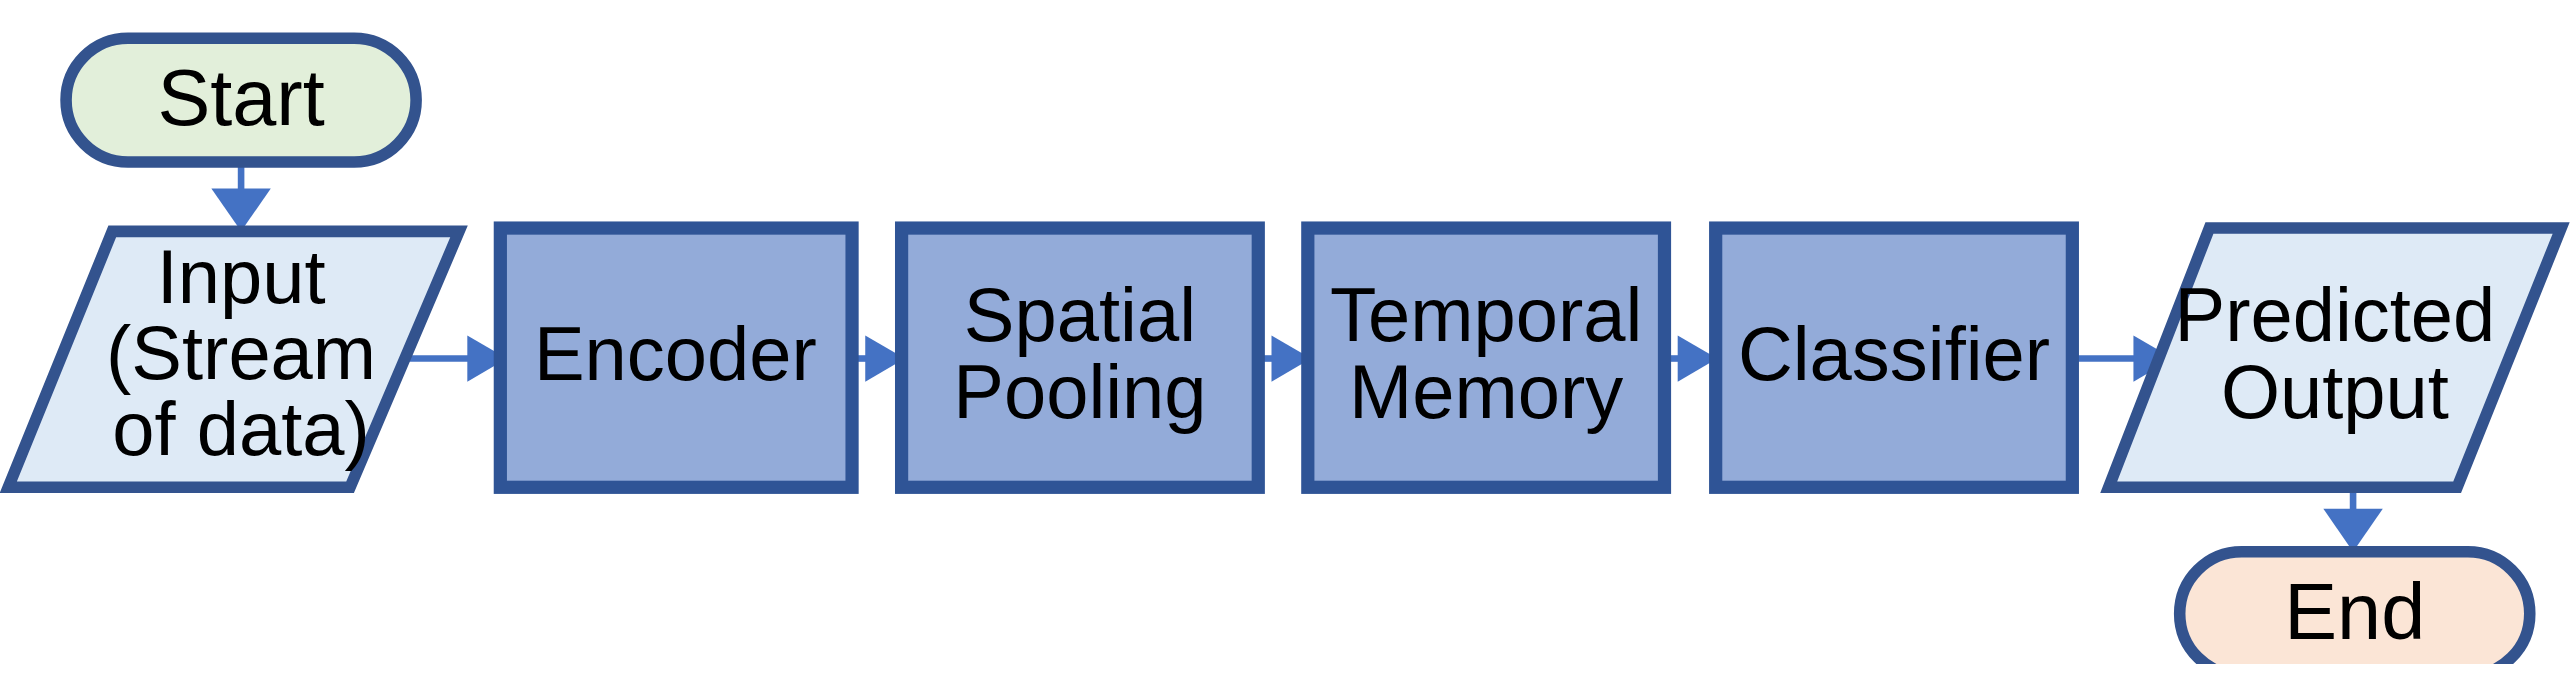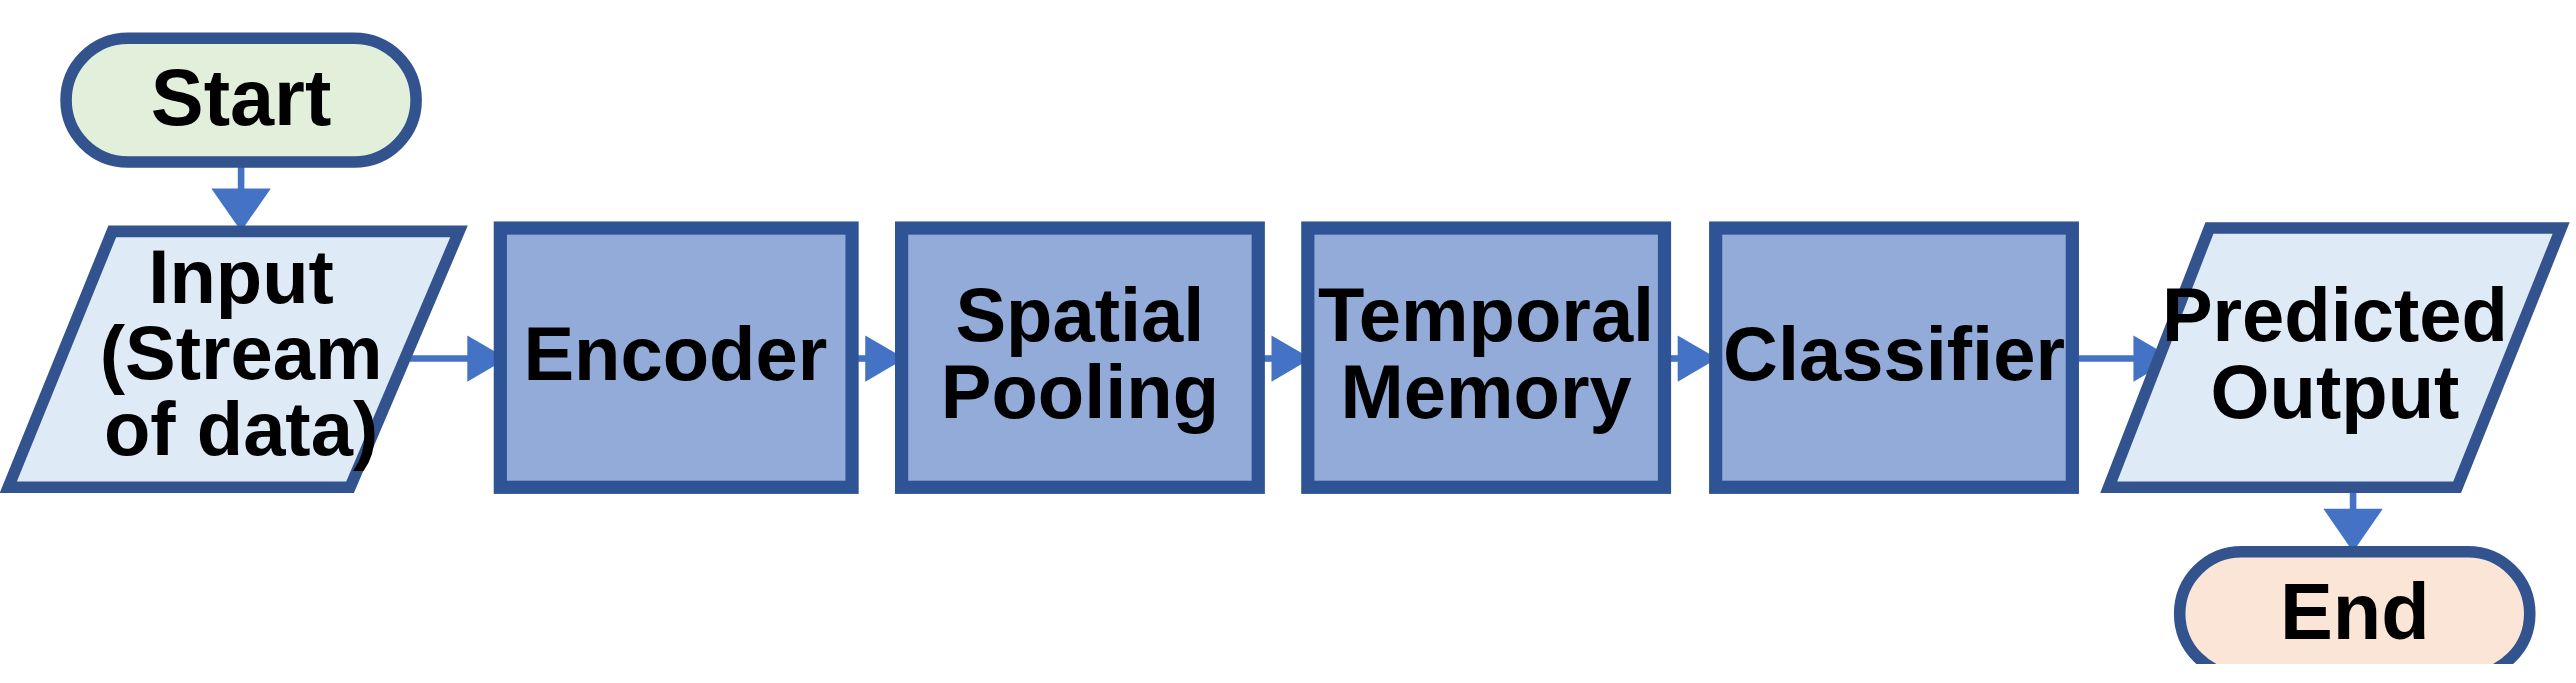--- a/index.html
+++ b/index.html
@@ -9,21 +9,20 @@
   }
   body {
     font-family: "Liberation Sans", sans-serif;
   }
   #canvas {
     position: relative;
     width: 2576px;
     height: 664px;
     background: #ffffff;
     overflow: hidden;
-    font-weight: bold;
   }
   svg.flow {
     display: block;
     width: 2576px;
     height: 684px;
   }
   .node-label {
     font-family: "Liberation Sans", sans-serif;
     font-size: 46px;
     fill: #000000;

